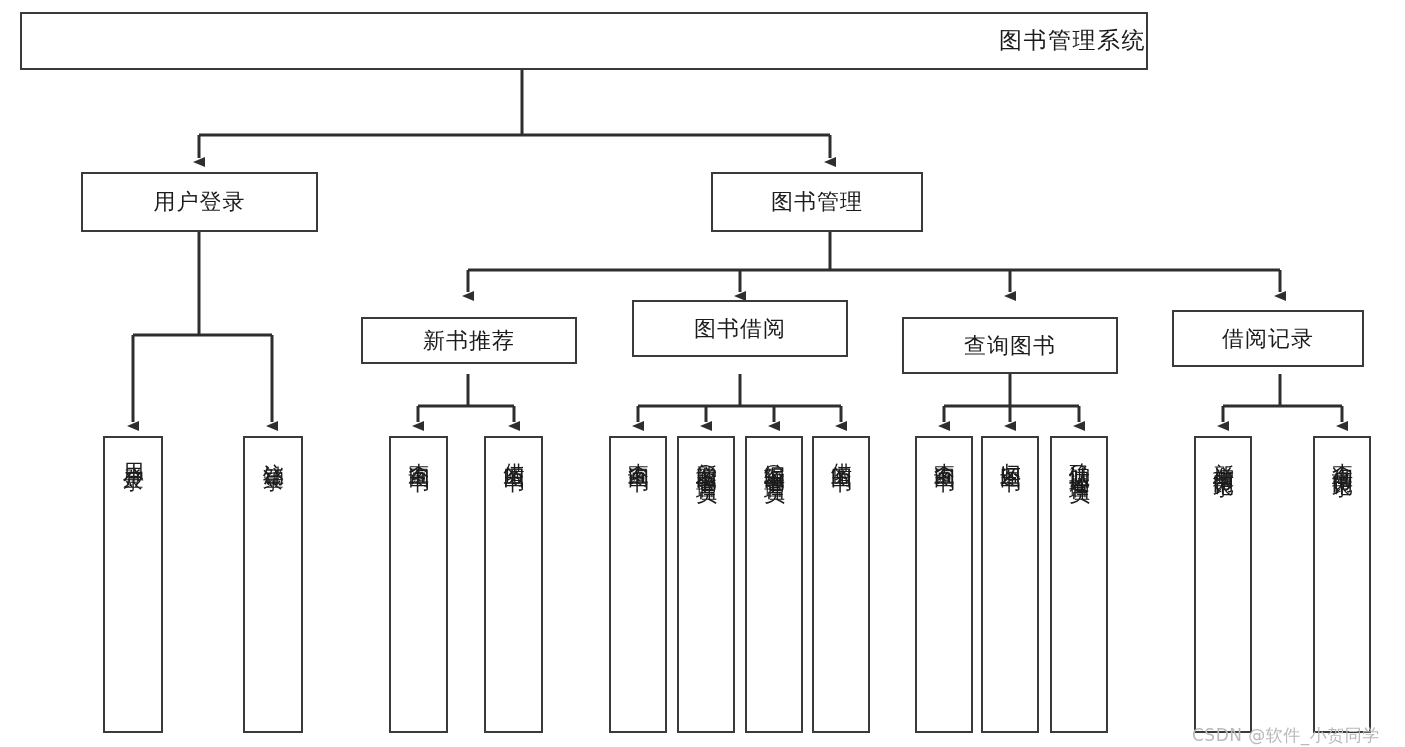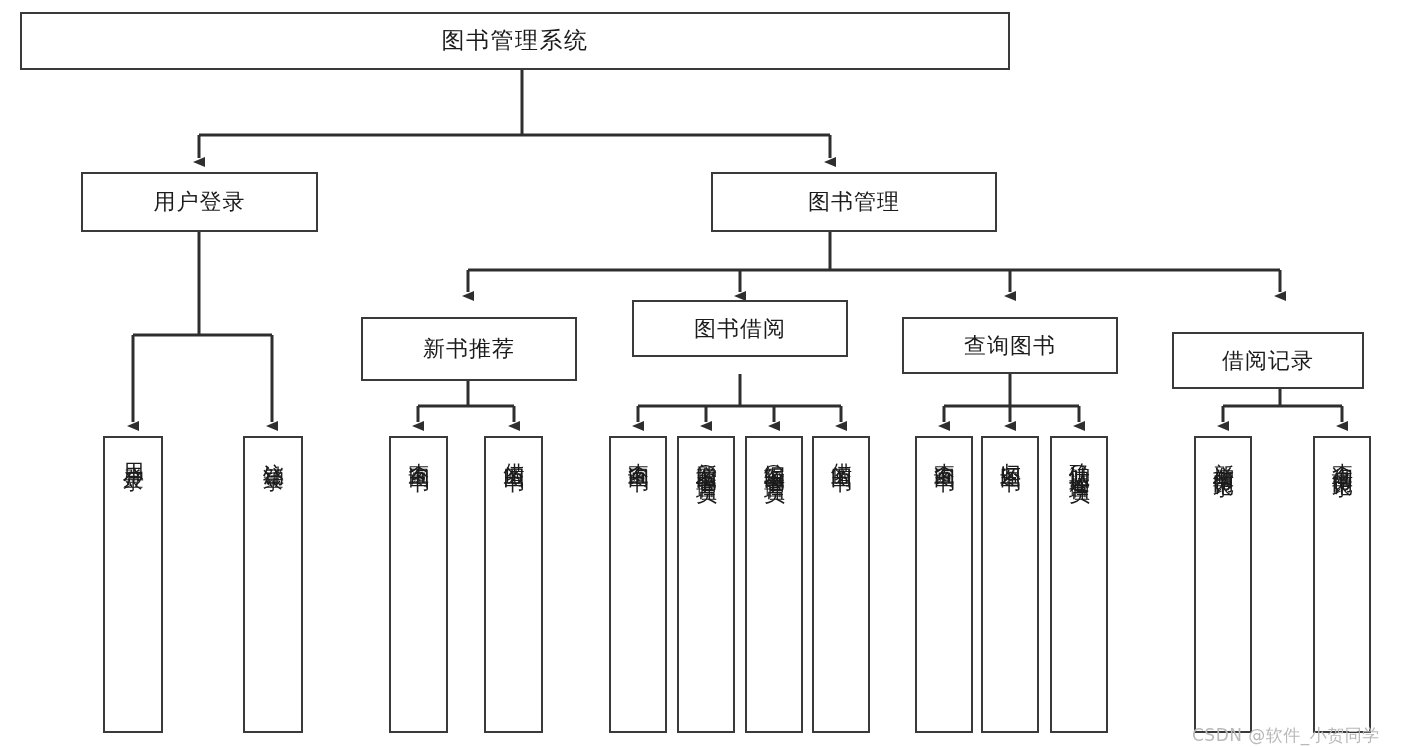--- a/index.html
+++ b/index.html
@@ -119,41 +119,41 @@
       <path d="M1010,406 L1010,422" marker-end="url(#arrow)"></path>
       <path d="M1079,406 L1079,422" marker-end="url(#arrow)"></path>
 
       <path d="M1280,374 L1280,406"></path>
       <path d="M1223,406 L1342,406"></path>
       <path d="M1223,406 L1223,422" marker-end="url(#arrow)"></path>
       <path d="M1342,406 L1342,422" marker-end="url(#arrow)"></path>
     </g>
   </svg>
 
-  <div class="node root h-node" style="left:20px; top:12px; width:990px; height:58px;">
+  <div class="node root h-node" style="left:20px; top:12px; width:1128px; height:58px;justify-content:flex-end;">
     <span class="lbl">图书管理系统</span>
   </div>
 
   <div class="node h-node" style="left:81px; top:172px; width:237px; height:60px;">
     <span class="lbl">用户登录</span>
   </div>
-  <div class="node h-node" style="left:711px; top:172px; width:286px; height:60px;">
+  <div class="node h-node" style="left:711px; top:172px; width:212px; height:60px;">
     <span class="lbl">图书管理</span>
   </div>
 
-  <div class="node h-node" style="left:361px; top:317px; width:216px; height:64px;">
+  <div class="node h-node" style="left:361px; top:317px; width:216px; height:47px;">
     <span class="lbl">新书推荐</span>
   </div>
   <div class="node h-node" style="left:632px; top:300px; width:216px; height:57px;">
     <span class="lbl">图书借阅</span>
   </div>
   <div class="node h-node" style="left:902px; top:317px; width:216px; height:57px;">
     <span class="lbl">查询图书</span>
   </div>
-  <div class="node h-node" style="left:1172px; top:332px; width:192px; height:57px;">
+  <div class="node h-node" style="left:1172px; top:310px; width:192px; height:57px;">
     <span class="lbl">借阅记录</span>
   </div>
 
   <div class="node leaf" style="left:103px; top:436px; width:60px; height:297px;">
     <span class="lbl">用户登录</span>
   </div>
   <div class="node leaf" style="left:243px; top:436px; width:60px; height:297px;">
     <span class="lbl">注销登录</span>
   </div>
 

